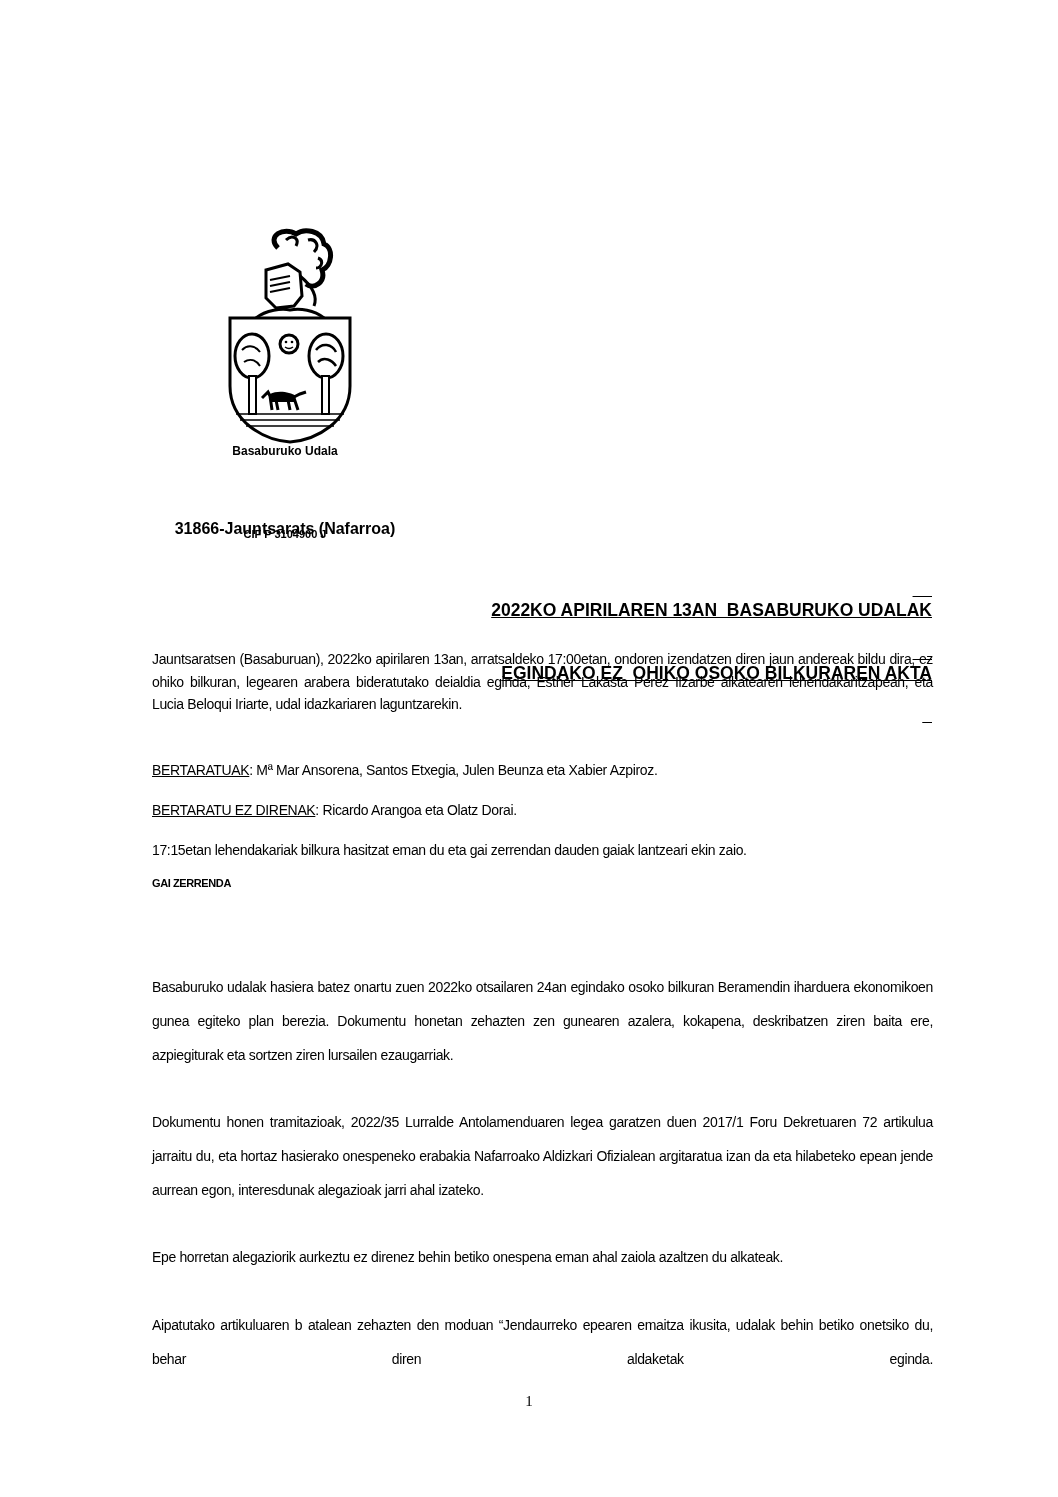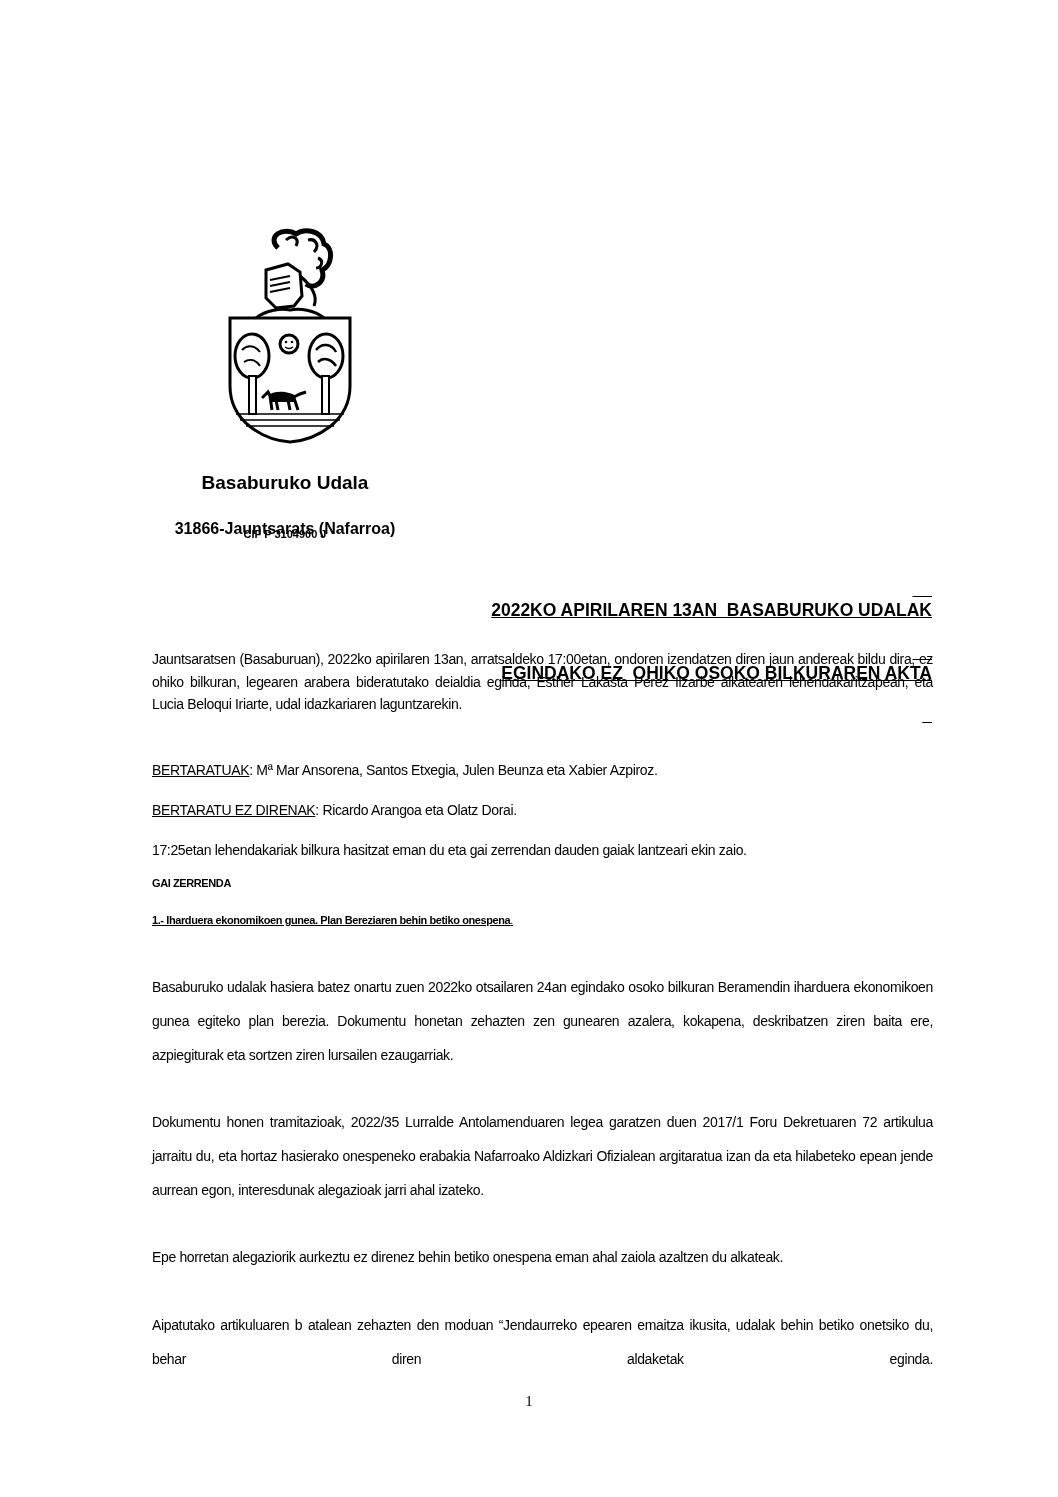--- a/index.html
+++ b/index.html
@@ -1,20 +1,20 @@
 <!DOCTYPE html>
 <html><head>
   <meta charset="utf-8">
   <style>
     html, body { margin: 0; padding: 0; background: #ffffff; }
     body { width: 1058px; height: 1497px; position: relative; overflow: hidden; color: #000; }
     .page { position: absolute; left: 0; top: 0; width: 1058px; height: 1497px; background: #fff; }
     .crest { position: absolute; left: 226px; top: 226px; width: 128px; height: 218px; }
     .org { position: absolute; left: 170px; width: 230px; text-align: center; font-family: "Liberation Sans", sans-serif; font-weight: bold; }
-    .org-name { top: 472px; font-size: 19px; }
+    .org-name { top: 444px; font-size: 12px; }
     .org-cif { top: 528px; font-size: 11px; }
     .org-addr { top: 520px; font-size: 16px; }
     .title { position: absolute; left: 150px; width: 782px; top: 558px; text-align: right; font-family: "Liberation Sans", sans-serif; font-weight: bold; font-size: 17.5px; line-height: 21px; text-decoration: underline; white-space: pre; }
     .p { position: absolute; left: 152px; width: 781px; font-family: "Liberation Sans", sans-serif; font-size: 14px; text-align: justify; letter-spacing: -0.35px; transform-origin: left top; margin-top: 24px; }
     .p.tight { line-height: 22.5px; }
     .p.loose { line-height: 34px; }
     .u { text-decoration: underline; }
     .h { position: absolute; left: 152px; font-family: "Liberation Sans", sans-serif; font-weight: bold; font-size: 11px; letter-spacing: -0.4px; }
     .h1 { top: 877px; }
     .h2 { top: 914px; text-decoration: underline; }
@@ -70,27 +70,24 @@
   <div class="p tight" style="top:624px;">Jauntsaratsen (Basaburuan), 2022ko apirilaren 13an,  arratsaldeko  17:00etan, ondoren izendatzen diren jaun andereak bildu dira, ez ohiko bilkuran, legearen arabera bideratutako deialdia eginda, Esther Lakasta Perez Ilzarbe alkatearen  lehendakaritzapean, eta Lucia Beloqui Iriarte, udal idazkariaren laguntzarekin.</div>
 
   <div class="p tight" style="top:735px;">
     <span class="u">BERTARATUAK</span><span>: Mª Mar Ansorena, Santos Etxegia, Julen Beunza eta Xabier Azpiroz.</span>
   </div>
 
   <div class="p tight" style="top:775px;">
     <span class="u">BERTARATU EZ DIRENAK</span><span>: Ricardo Arangoa eta Olatz Dorai.</span>
   </div>
 
-  <div class="p tight" style="top:815px;">17:25etan lehendakariak bilkura hasitzat eman du eta gai zerrendan dauden gaiak lantzeari ekin zaio.</div>
+  <div class="p tight" style="top:815px;">17:15etan lehendakariak bilkura hasitzat eman du eta gai zerrendan dauden gaiak lantzeari ekin zaio.</div>
 
   <div class="h h1">GAI ZERRENDA</div>
 
-  <div class="h h2">
-    <span>1.- Iharduera ekonomikoen gunea. Plan Bereziaren behin betiko onespena</span><span style="font-weight:normal;">.</span>
-  </div>
 
   <div class="p loose" style="top:946px;">Basaburuko udalak hasiera batez onartu zuen 2022ko otsailaren 24an egindako osoko bilkuran Beramendin  iharduera ekonomikoen gunea egiteko plan berezia. Dokumentu honetan zehazten zen gunearen azalera, kokapena, deskribatzen ziren baita ere, azpiegiturak eta sortzen ziren lursailen ezaugarriak.</div>
   <div class="p loose" style="top:1081px;">Dokumentu honen tramitazioak,  2022/35 Lurralde Antolamenduaren legea garatzen duen 2017/1 Foru Dekretuaren 72 artikulua jarraitu du, eta hortaz hasierako onespeneko erabakia Nafarroako Aldizkari Ofizialean argitaratua izan da eta hilabeteko epean jende aurrean egon,  interesdunak alegazioak jarri ahal izateko.</div>
   <div class="p loose justify-all" style="top:1284px;">Aipatutako artikuluaren b atalean zehazten den moduan “Jendaurreko epearen emaitza ikusita, udalak behin betiko onetsiko du, behar diren aldaketak eginda.</div>
   <div class="p loose" style="top:1216px;">Epe horretan alegaziorik aurkeztu ez direnez behin betiko onespena eman ahal zaiola azaltzen du alkateak.</div>
 
   <div class="pnum">1</div>
 </div>
 
 </body></html>

